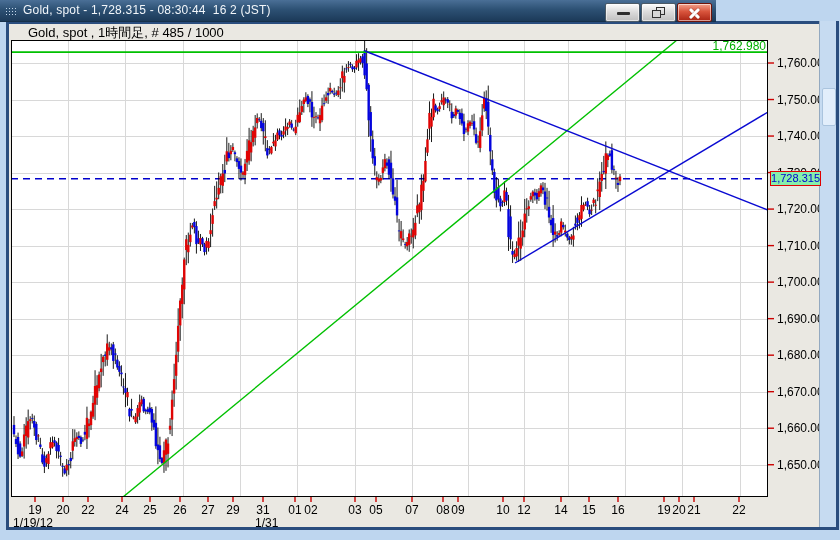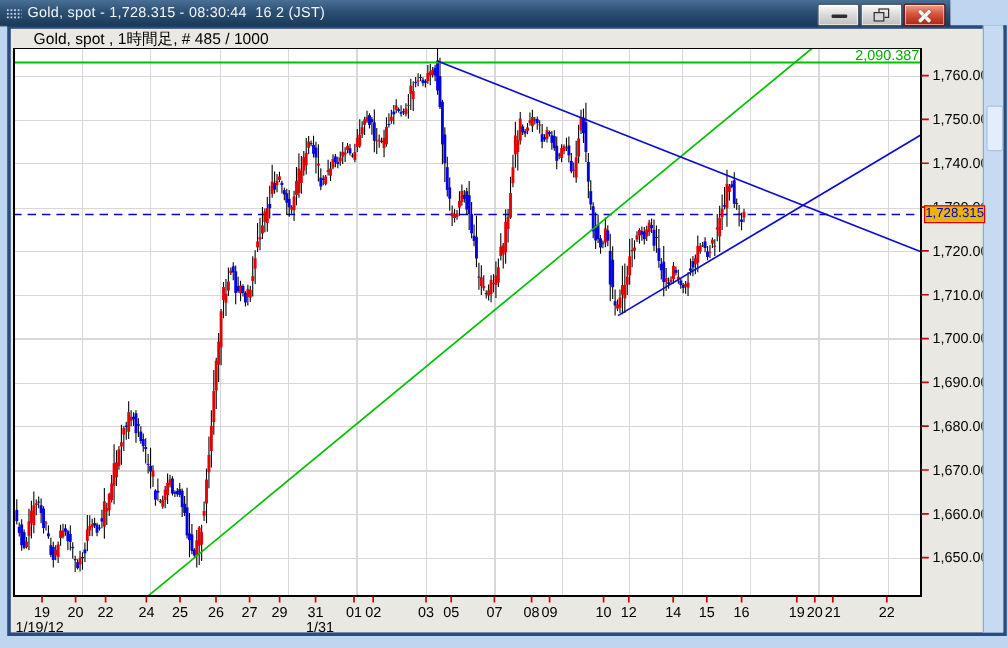--- a/index.html
+++ b/index.html
@@ -1,19 +1,19 @@
 <!DOCTYPE html>
 <html><head>
 <meta charset="utf-8">
 <style>
   html,body{margin:0;padding:0;}
   body{width:840px;height:540px;overflow:hidden;position:relative;
        font-family:"Liberation Sans",sans-serif;background:#bed6ef;}
   
-  .titlebar{position:absolute;left:0;top:0;width:792px;height:21px;
+  .titlebar{position:absolute;left:0;top:0;width:716px;height:21px;
     background:linear-gradient(180deg,#4a6f96 0%,#2d5174 45%,#1c3a59 100%);
     border-bottom:1px solid #16304a;}
   .grip{position:absolute;left:5px;top:7px;width:13px;height:9px;
     background-image:radial-gradient(circle,#c2d6ea 0.9px,rgba(0,0,0,0) 1px);
     background-size:3px 3px;}
   .title-text{position:absolute;left:23px;top:3px;color:#f2f6fa;font-size:12px;
     letter-spacing:0.2px;white-space:pre;}
   .winbtns{position:absolute;right:4px;top:3px;display:flex;gap:1px;}
   .wbtn{width:33px;height:17px;border:1px solid #4c5a66;border-radius:2px;position:relative;
     background:linear-gradient(180deg,#fdfdfd 0%,#dcdcdc 45%,#bfbfbf 100%);
@@ -41,21 +41,21 @@
   #plot-svg{position:absolute;left:9px;top:21px;width:810px;height:506px;}
   
   .vscroll{position:absolute;left:819px;top:21px;width:17px;height:506px;
     background:#c6dbf1;border-left:1px solid #93a9c0;box-sizing:border-box;}
   .vthumb{position:absolute;left:2px;top:67px;width:12px;height:36px;
     background:#e2eefb;border:1px solid #aac4de;border-radius:2px;}
   
   .res-label{position:absolute;left:600px;top:39px;width:166px;text-align:right;
     font-size:12px;color:#00b000;}
   .price-tag{position:absolute;left:770px;top:171px;width:49px;height:13px;
-    background:#eab308;border:1px solid #e00000;color:#0000d0;font-size:11px;
+    background:#86efac;border:1px solid #e00000;color:#0000d0;font-size:11px;
     line-height:13px;text-align:right;}
 </style>
 </head>
 <body>
 
 <div class="navy-frame"></div>
 
 <svg id="plot-svg" viewBox="9 21 810 506">
     <defs>
       <clipPath id="plotclip">
@@ -779,21 +779,21 @@
       <text x="255" y="527" font-size="12" fill="#000" font-family="Liberation Sans, sans-serif">1/31</text>
     </g>
   </svg>
 
 <div class="vscroll">
   <div class="vthumb"></div>
 </div>
 
 <div class="subtitle">Gold, spot , 1時間足, # 485 / 1000</div>
 
-<div class="res-label">2,090.387</div>
+<div class="res-label">1,762.980</div>
 <div class="price-tag">1,728.315</div>
 
 <div class="titlebar">
   <span class="grip"></span>
   <span class="title-text">Gold, spot - 1,728.315 - 08:30:44  16 2 (JST)</span>
   <div class="winbtns">
     <div class="wbtn">
       <span class="gl-min"></span>
     </div>
     <div class="wbtn">

